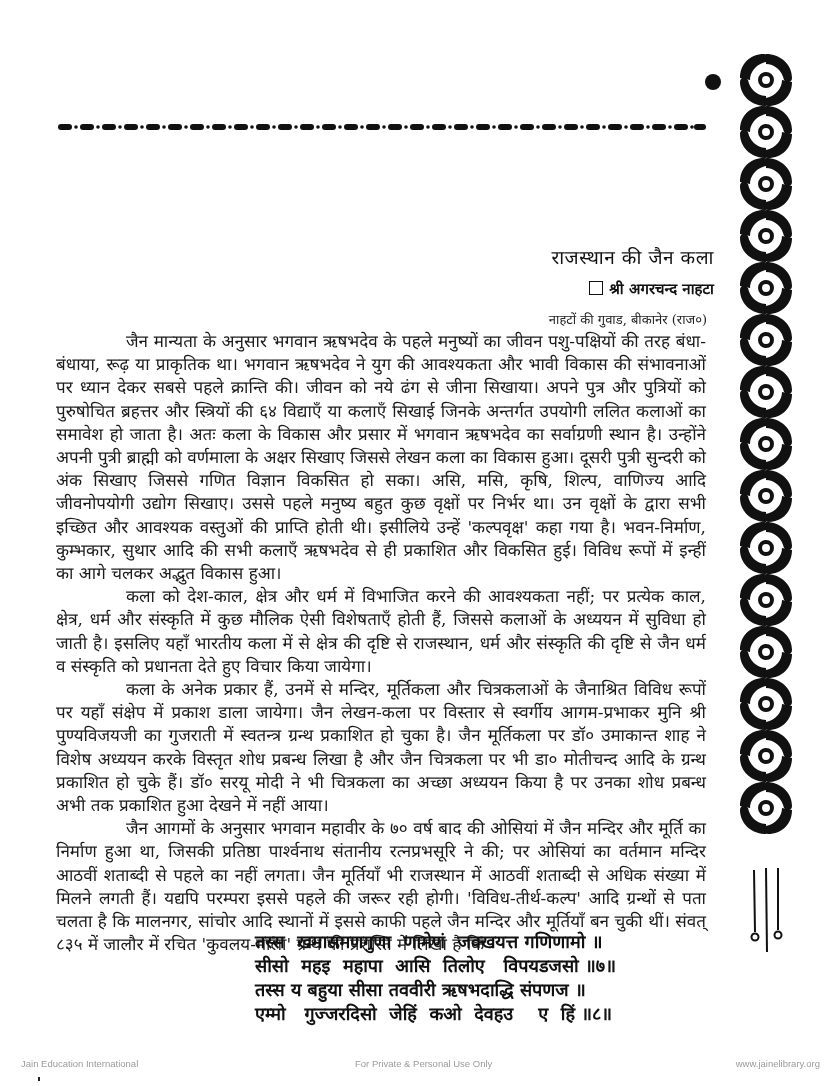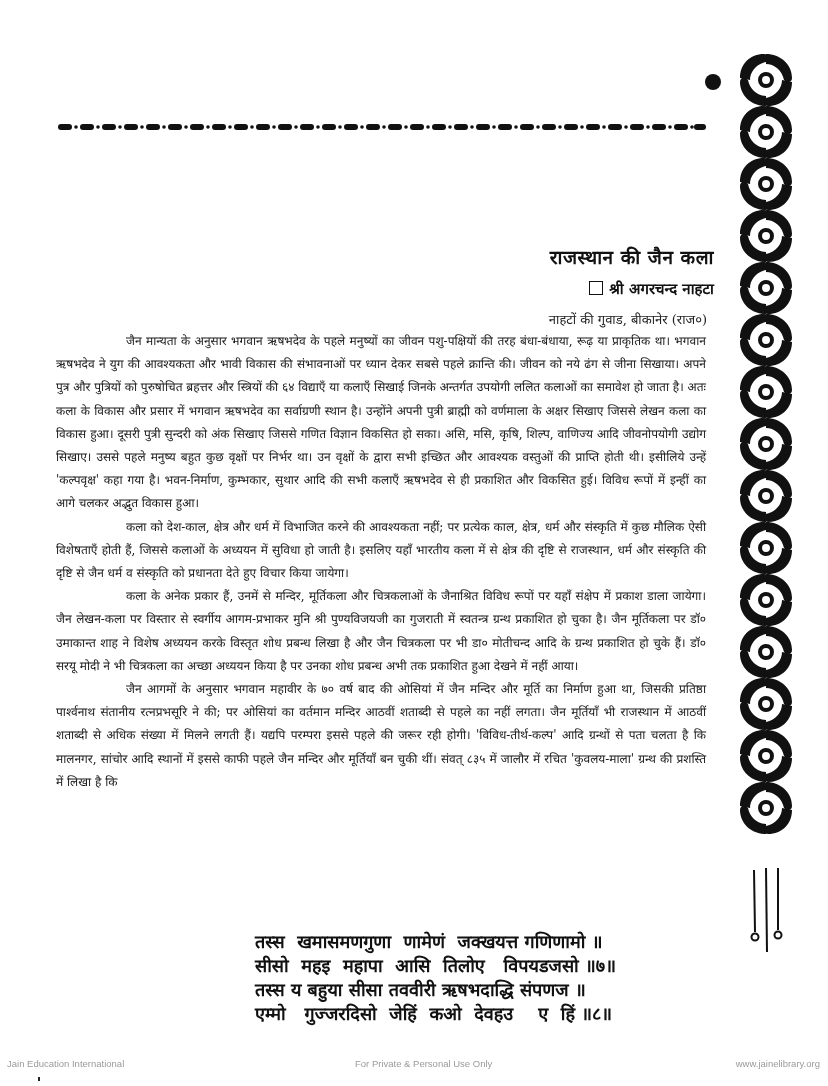--- a/index.html
+++ b/index.html
@@ -10,40 +10,40 @@
     
     .top-rule { position: absolute; left: 58px; top: 122px; width: 648px; height: 10px; }
     .top-dot { position: absolute; left: 705px; top: 74px; width: 16px; height: 16px;
                border-radius: 50%; background: #111; }
 
     
     .border-col { position: absolute; left: 738px; top: 52px; width: 56px; height: 900px; }
 
     
     .title-block { position: absolute; right: 114px; top: 244px; text-align: right; }
-    .title { font-family: "DejaVu Sans", sans-serif; font-size: 19px; font-weight: bold;
+    .title { font-family: "DejaVu Sans", sans-serif; font-size: 19px; font-weight: normal;
              letter-spacing: 0.5px; margin: 0 0 8px 0; color: #111; }
     .author { font-family: "DejaVu Sans", sans-serif; font-size: 15px; font-weight: bold;
               margin: 0 0 12px 0; color: #111; display: flex; justify-content: flex-end; align-items: center; gap: 6px; }
     .author .box { display: inline-block; width: 12px; height: 12px; border: 1.6px solid #111; }
     .address { font-size: 13px; margin: 7px; color: #222; }
 
     
     .body-text { position: absolute; left: 56px; top: 330px; width: 650px;
-                 font-size: 12px; line-height: 23.2px; text-align: justify; }
+                 font-size: 17px; line-height: 23.2px; text-align: justify; }
     .body-text p { margin: 0; text-indent: 70px; }
     .verse { position: absolute; left: 255px; top: 930px; font-family: "DejaVu Sans", sans-serif;
              font-size: 18px; font-weight: bold; line-height: 24px; color: #111; }
     .verse div { white-space: pre; }
 
     
     .footer { position: absolute; top: 1058px; left: 0; width: 828px; height: 16px;
               font-family: "Liberation Sans", sans-serif; font-size: 9.5px; color: #9a9a9a; }
     .footer span { position: absolute; top: 0; }
-    .footer .f-left { left: 7px; }
+    .footer .f-left { left: 21px; }
     .footer .f-center { left: 355px; text-align: center; }
     .footer .f-right { right: 8px; }
     .speck { position: absolute; left: 38px; top: 1077px; width: 2px; height: 4px; background: #222; }
   </style>
 </head>
 <body>
 
 <div class="page">
 
   <svg class="top-rule" viewBox="0 0 648 10" preserveAspectRatio="none">

